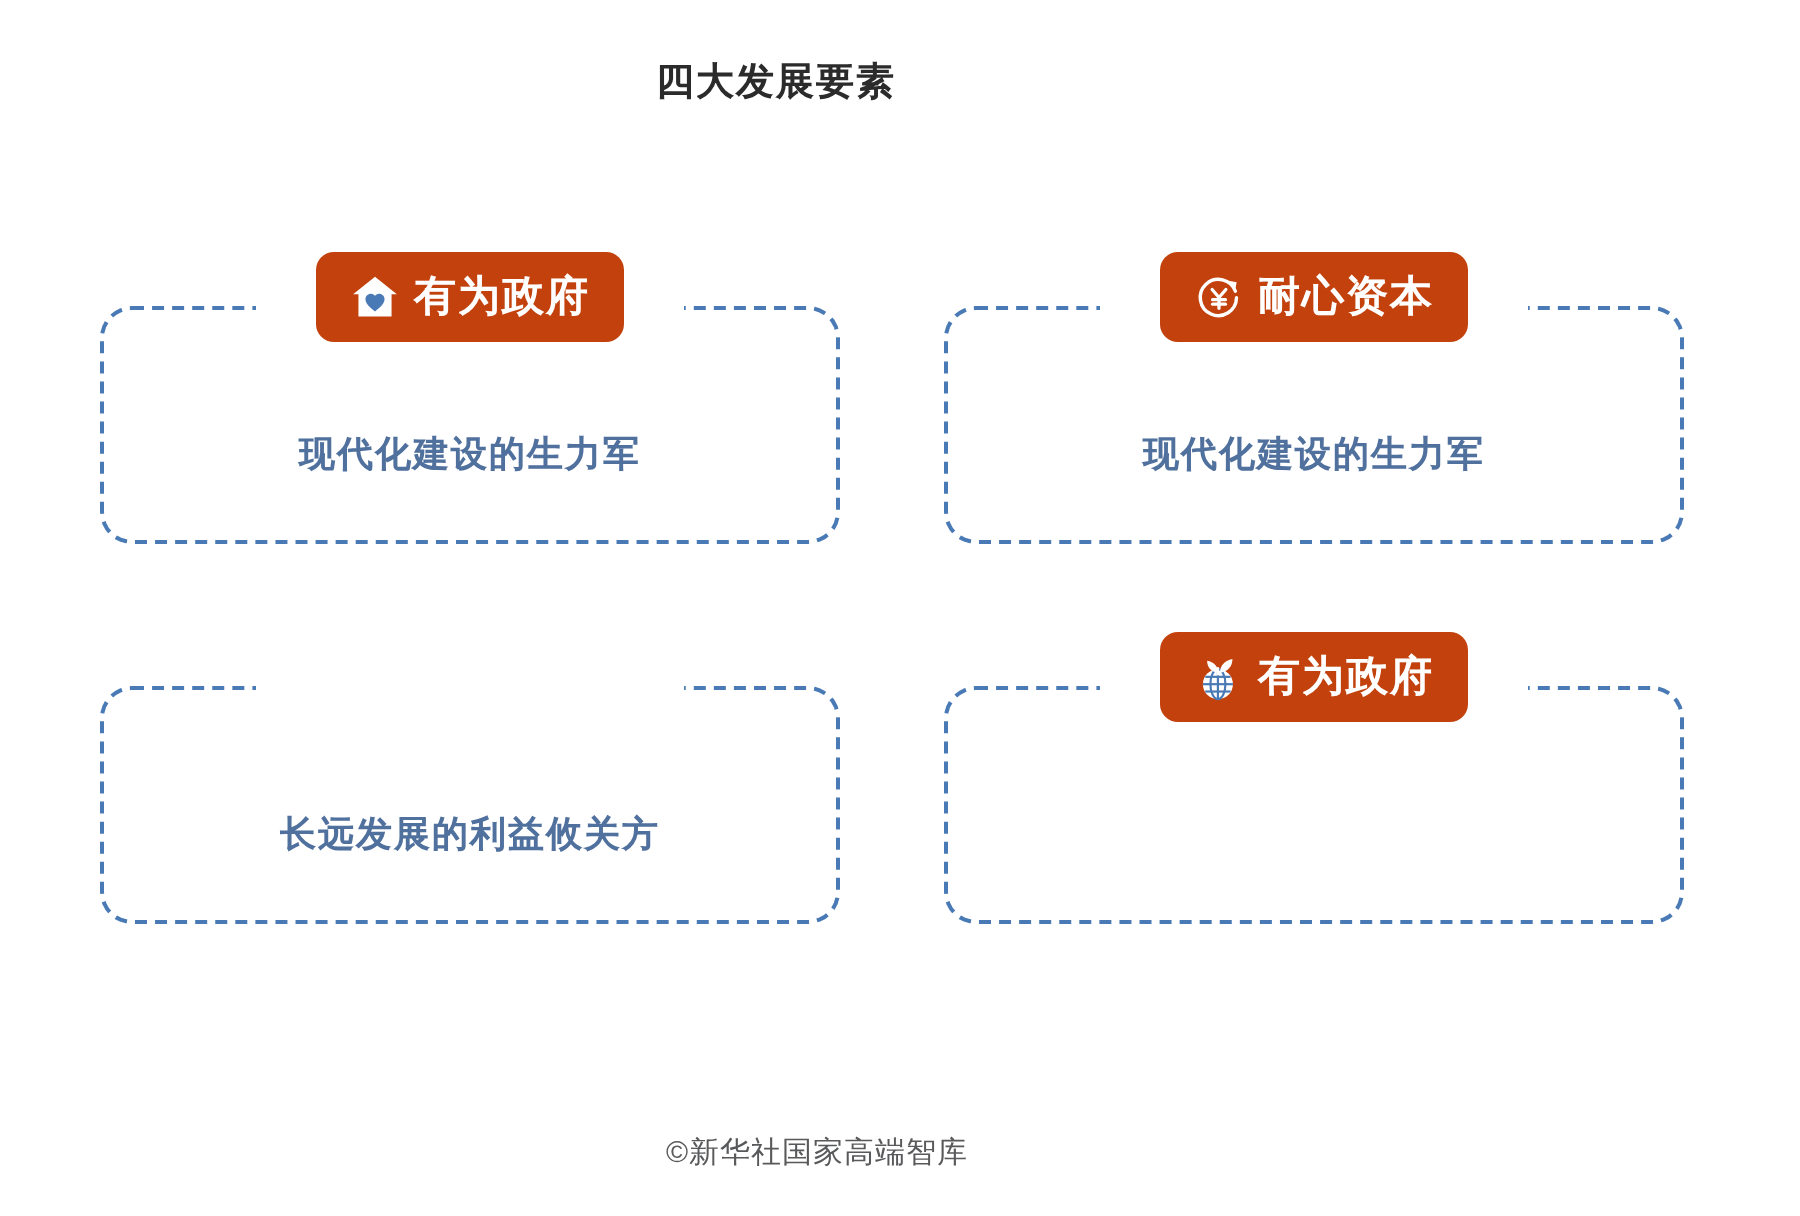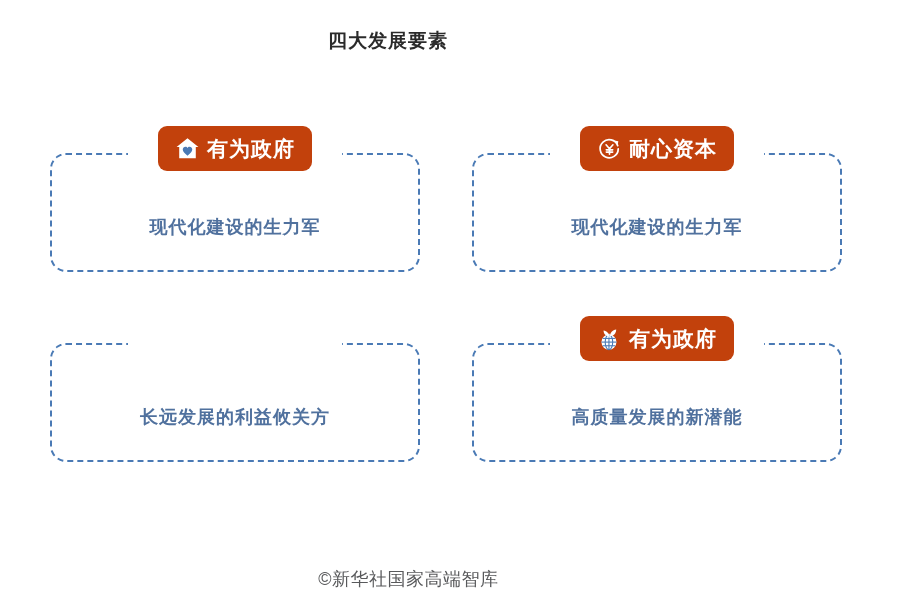--- a/index.html
+++ b/index.html
@@ -121,21 +121,21 @@
     letter-spacing: 1px;
   }
 
   
   .footer {
     position: absolute;
     top: 567px;
     left: 0;
     width: 817px;
     text-align: center;
-    font-size: 18px;
+    font-size: 15px;
     color: #58595b;
     letter-spacing: 0.5px;
   }
 </style>
 </head>
 <body>
 
 <div class="page">
 
   <div class="title">四大发展要素</div>
@@ -196,20 +196,19 @@
               <line x1="15.3" y1="11" x2="15.3" y2="30.2"></line>
               <ellipse cx="15.3" cy="20.6" rx="4.8" ry="9.6"></ellipse>
             </g>
             <path d="M15.4 13.2 C15.4 9.1 12.6 6.3 8.4 5.6 C8.4 9.9 11 12.8 15.4 13.2 Z" fill="#ffffff"></path>
             <path d="M16.6 13.2 C16.6 8.6 19.8 5.2 24.6 4.4 C24.6 9.2 21.5 12.6 16.6 13.2 Z" fill="#ffffff"></path>
             <path d="M15.3 14.2 L15.3 10.4" stroke="#ffffff" stroke-width="1.6" stroke-linecap="round"></path>
           </svg>
         </span>
         <span class="badge-label">有为政府</span>
       </div>
-      <div class="card-desc">高质量发展的新潜能</div>
     </div>
 
   </div>
 
   <div class="footer">©新华社国家高端智库</div>
 
 </div>
 
 </body></html>

